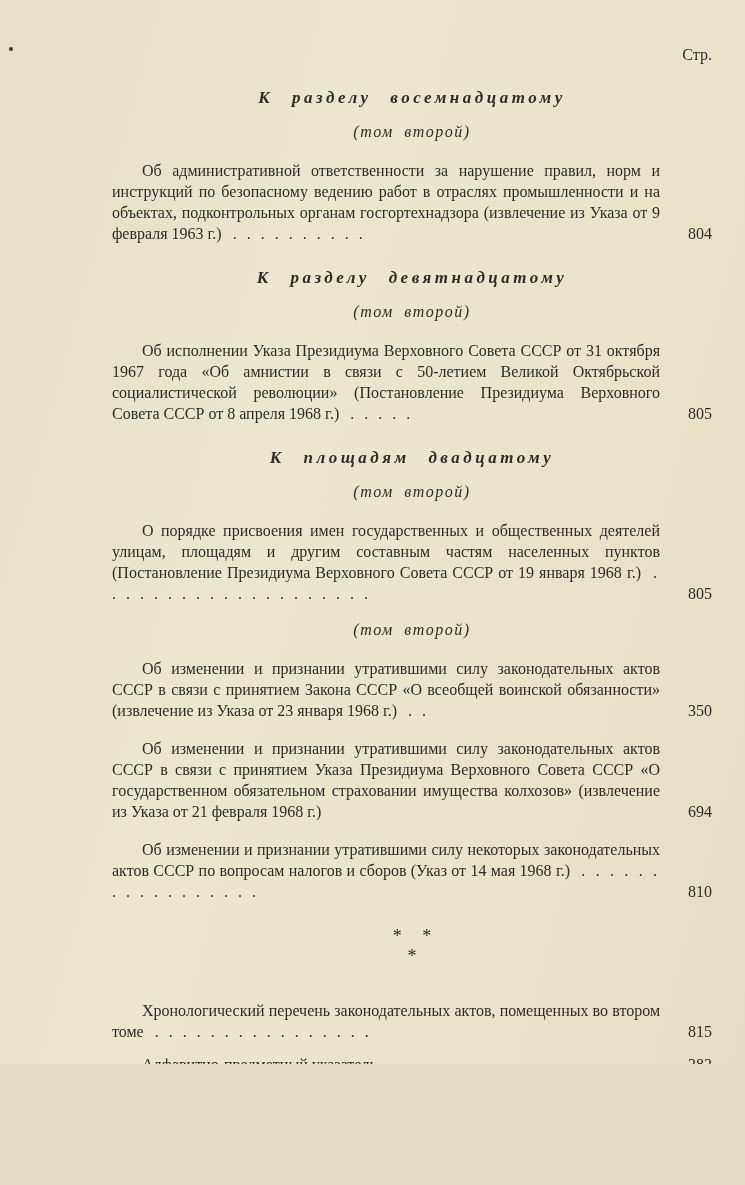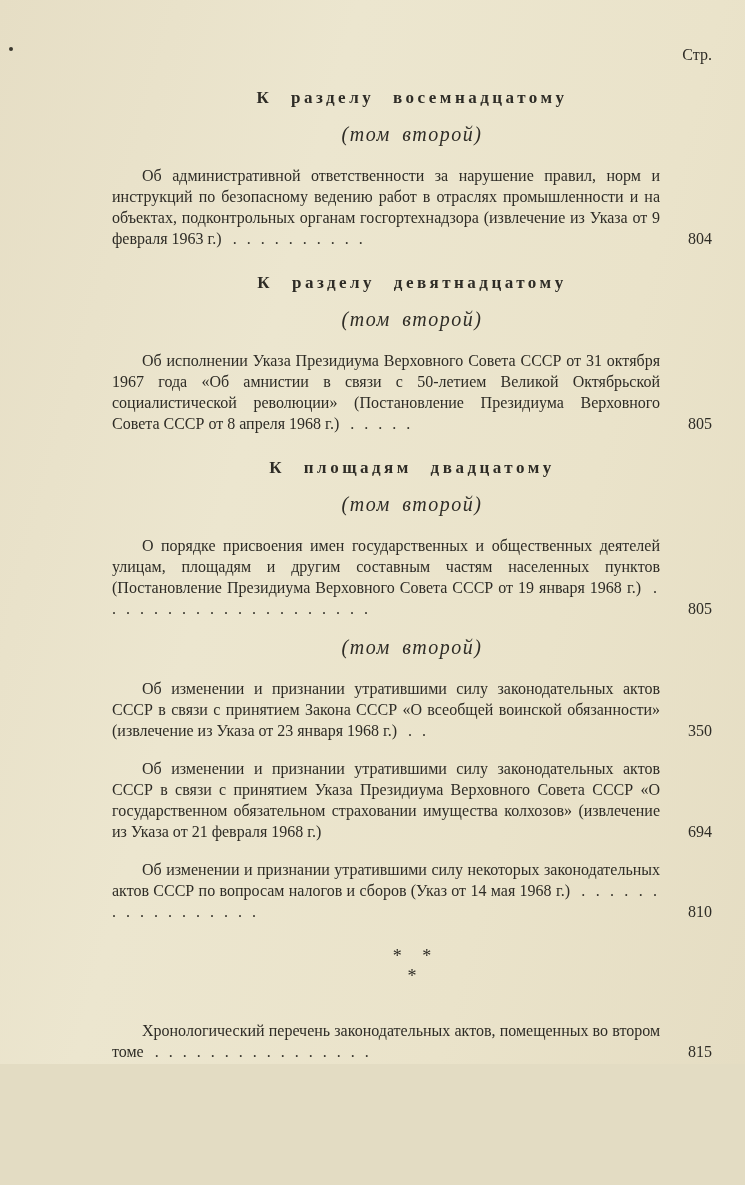--- a/index.html
+++ b/index.html
@@ -20,27 +20,27 @@
     width: 4px; height: 4px; border-radius: 50%;
     background: #3a382f;
   }
   .content {
     position: absolute; left: 112px; top: 46px; width: 600px;
   }
   .str-label {
     text-align: right; font-size: 16px; margin: 0 0 14px 0;
   }
   .section-heading {
-    text-align: center; 
+    text-align: center; font-style: italic;
     font-size: 17px; letter-spacing: 3.5px; word-spacing: 11px;
     margin: 24px 0 0 0; white-space: nowrap;
   }
   .section-subtitle {
     text-align: center; font-style: italic;
-    font-size: 20px; letter-spacing: 1.5px; word-spacing: 5px;
+    font-size: 16px; letter-spacing: 1.5px; word-spacing: 5px;
     margin: 15px 0 19px 0;
   }
   .entry {
     position: relative;
     font-size: 16px; line-height: 21px;
     text-align: justify; text-indent: 30px;
     padding-right: 52px;
     margin: 0 0 17px 0;
   }
   .entry .pagenum {

